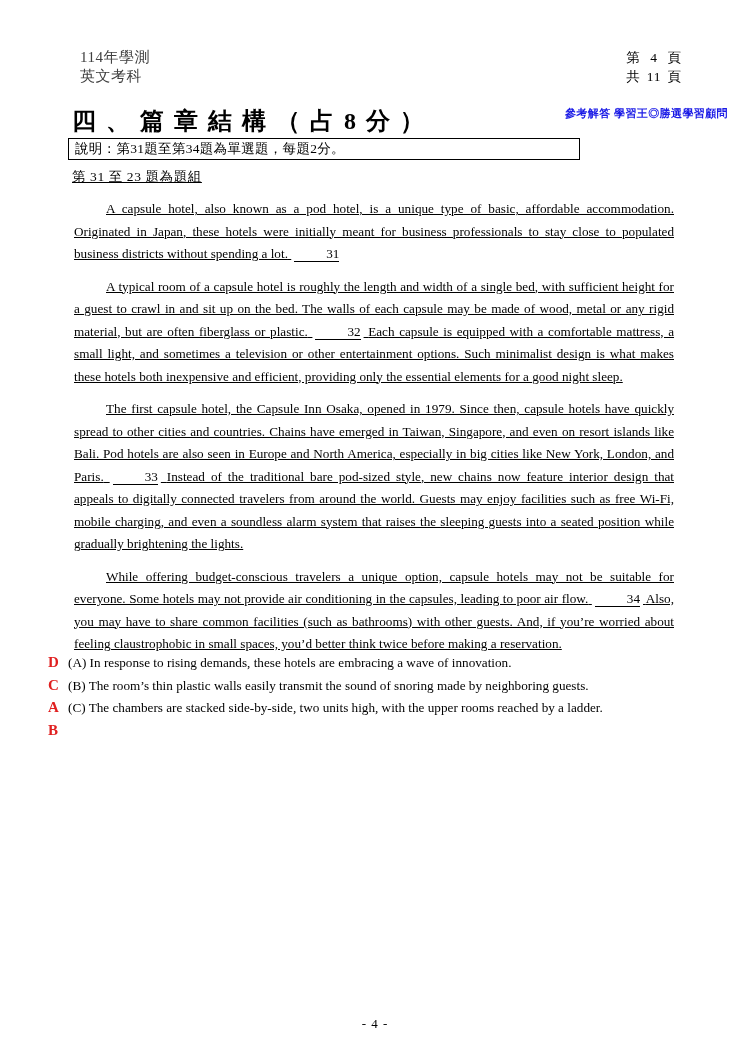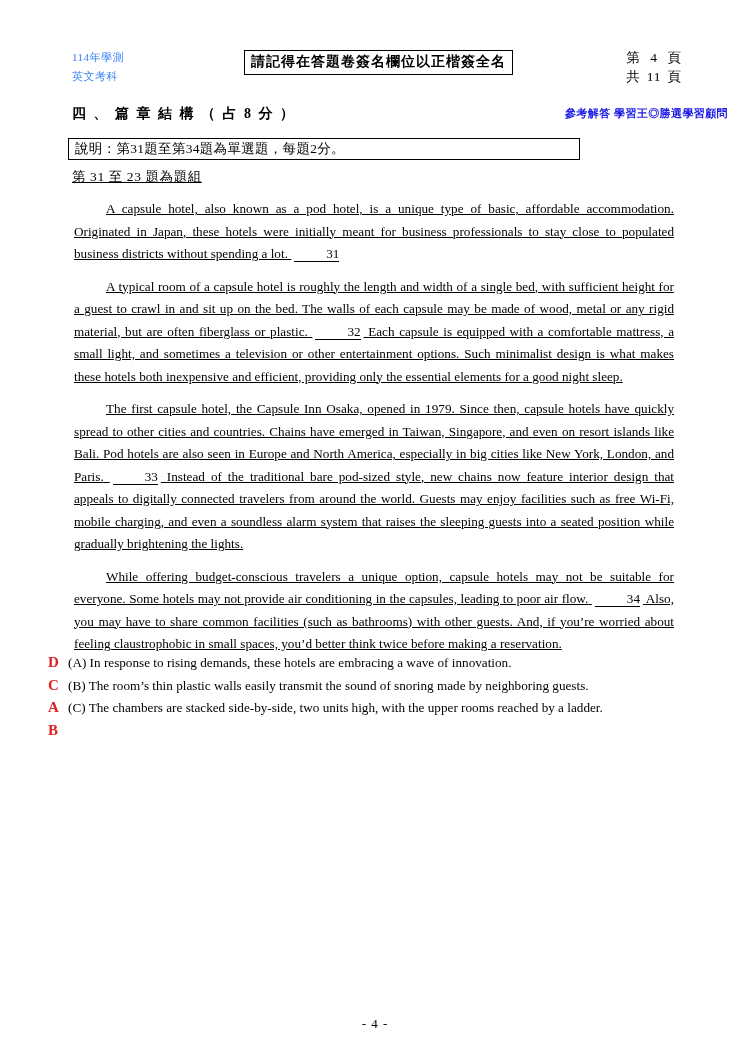--- a/index.html
+++ b/index.html
@@ -26,27 +26,27 @@
   
   .header {
     position: absolute;
     left: 72px;
     top: 48px;
     width: 610px;
     height: 44px;
   }
   .exam-id {
     position: absolute;
-    left: 0;
+    left: 8px;
     top: 0;
     font-family: "Liberation Serif", serif;
-    font-size: 11px;
+    font-size: 15px;
     line-height: 19px;
     letter-spacing: 0.5px;
-    color: #3b82f6;
+    color: #404040;
   }
   .exam-id div { white-space: nowrap; }
 
   .sign-note {
     position: absolute;
     left: 172px;
     top: 2px;
     border: 1px solid #000;
     padding: 2px 6px 3px 6px;
     font-family: "Liberation Serif", serif;
@@ -68,21 +68,21 @@
     white-space: nowrap;
   }
   .page-num .row { display: block; }
   .page-num .num { display: inline-block; min-width: 18px; text-align: center; }
 
   
   .section-title {
     position: absolute;
     left: 72px;
     top: 105px;
-    font-size: 14px;
+    font-size: 24px;
     font-weight: bold;
     letter-spacing: 2px;
     white-space: nowrap;
   }
   .section-title .pts {
     font-family: "Liberation Serif", serif;
   }
 
   .watermark {
     position: absolute;
@@ -194,21 +194,20 @@
 <body>
 
 <div class="page">
 
   <div class="header">
     <div class="exam-id">
       <div>114年學測</div>
       <div>英文考科</div>
     </div>
 
-    <div class="sign-note">請記得在答題卷簽名欄位以正楷簽全名</div>
 
     <div class="page-num">
       <span class="row">
         <span>第</span>
         <span class="num">4</span>
         <span>頁</span>
       </span>
       <span class="row">
         <span>共</span>
         <span class="num">11</span>

